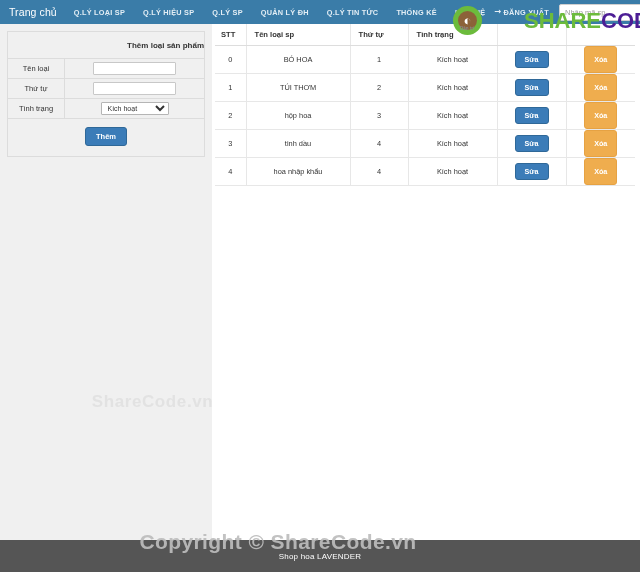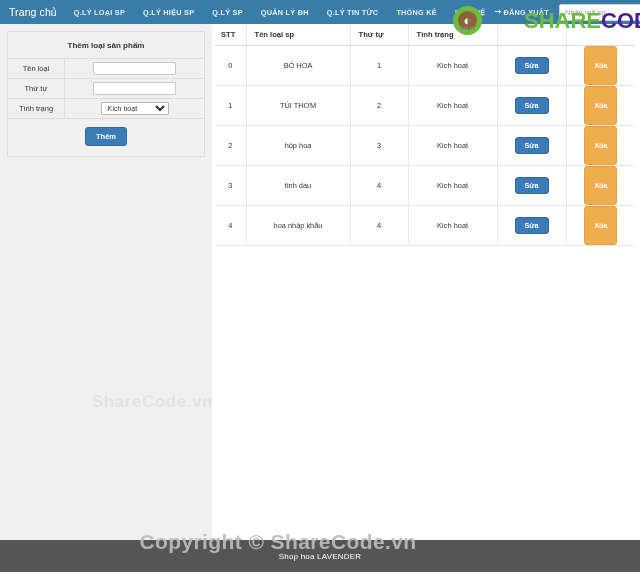--- a/index.html
+++ b/index.html
@@ -56,21 +56,21 @@
     position: absolute; left: 0; top: 24px; width: 212px; height: 516px;
     background: #f0f0f0;
   }
   .form-panel {
     margin: 7px 7px 0 7px;
     background: #f0f0f0;
     border: 1px solid #dcdcdc;
     width: 198px;
   }
   .form-title {
-    text-align: center; font-size: 8px; font-weight: bold; color: #333;
+    text-align: right; font-size: 8px; font-weight: bold; color: #333;
     padding: 9px 0 8px; border-bottom: 1px solid #dcdcdc;
   }
   .form-row {
     display: flex; align-items: center;
     border-bottom: 1px solid #dcdcdc; min-height: 20px;
   }
   .form-label {
     width: 57px; flex: 0 0 57px; text-align: center;
     font-size: 7.5px; color: #333; padding: 5px 0;
     border-right: 1px solid #dcdcdc; align-self: stretch;
@@ -126,21 +126,21 @@
   table.data th:last-child, table.data td:last-child { border-right: none; }
   .btn-edit {
     background: #3b7cb8; color: #fff; border: 1px solid #2f6898;
     border-radius: 3px; font-size: 7.2px; font-weight: bold;
     padding: 3px 9px; cursor: pointer;
     font-family: "Liberation Sans", sans-serif;
   }
   .btn-del {
     background: #efad4e; color: #fff; border: 1px solid #e6a243;
     border-radius: 3px; font-size: 7.2px; font-weight: bold;
-    padding: 14px 9px; cursor: pointer;
+    padding: 8px 9px; cursor: pointer;
     font-family: "Liberation Sans", sans-serif;
   }
 
   
   .footer {
     position: absolute; left: 0; top: 540px; width: 640px; height: 32px;
     background: #555555;
     display: flex; align-items: center; justify-content: center;
   }
   .footer-text { color: #ffffff; font-size: 8px; letter-spacing: .2px; }

